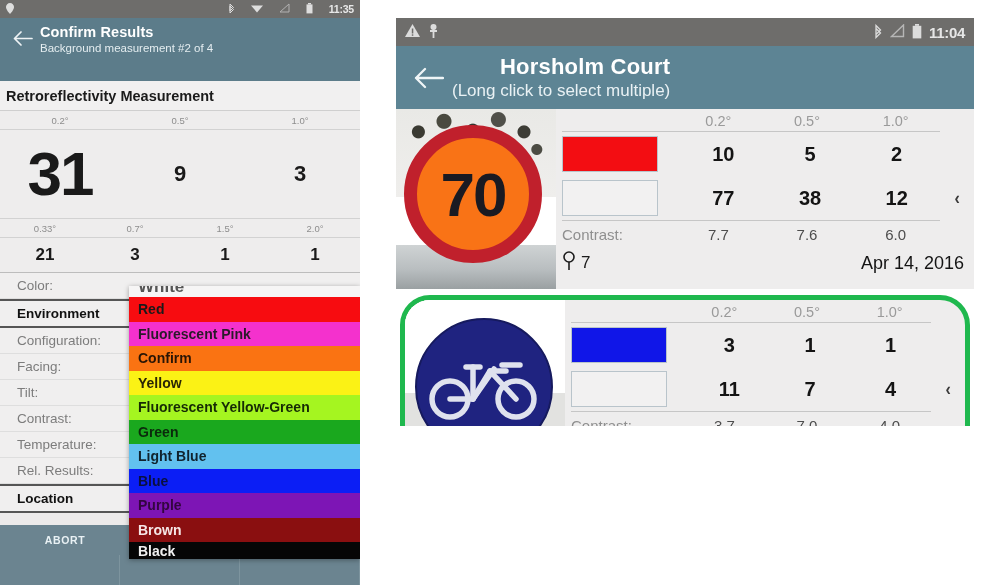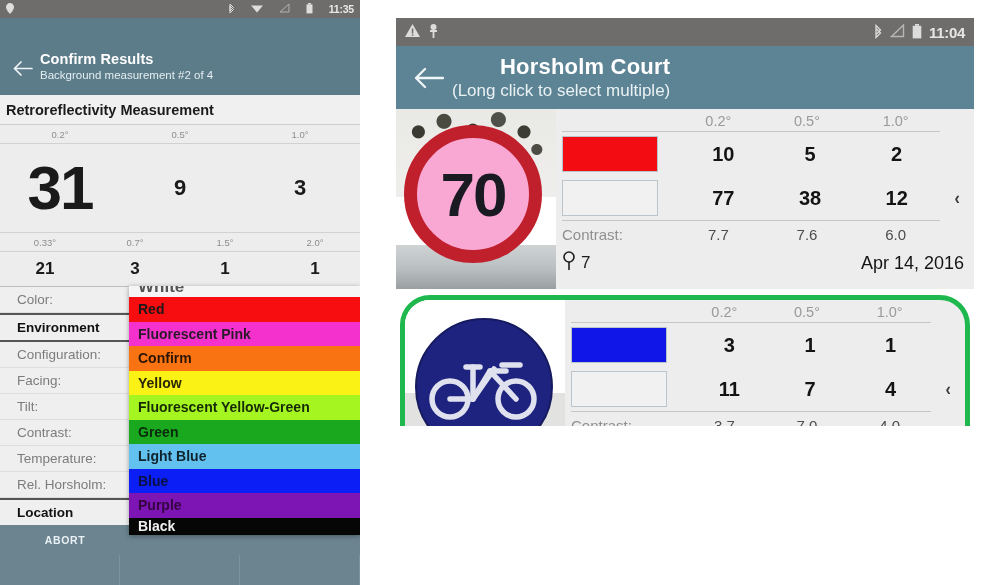--- a/index.html
+++ b/index.html
@@ -17,22 +17,22 @@
   .l-statusbar{
     height:18px;background:#6e6d6b;display:flex;align-items:center;
     padding:0 6px;color:#e8e8e8;font-size:10px;
   }
   .l-statusbar .sb-left{display:flex;align-items:center;gap:3px;}
   .l-statusbar .sb-right{margin-left:auto;display:flex;align-items:center;gap:16px;}
   .sb-ico{display:inline-block;opacity:.92;line-height:1;}
   .sb-time{font-size:10.5px;font-weight:bold;letter-spacing:-.2px;}
 
   .l-appbar{
-    height:53px;background:#5c7c8a;color:#fff;display:flex;align-items:flex-end;
-    padding:12px 8px;
+    height:53px;background:#5c7c8a;color:#fff;display:flex;align-items:flex-start;
+    padding:5px 8px;
   }
   .l-back{
     width:30px;height:30px;display:flex;align-items:center;justify-content:center;
     font-size:19px;color:#eef3f5;flex:0 0 auto;
   }
   .l-titles{display:flex;flex-direction:column;justify-content:center;margin-left:2px;}
   .l-title{font-size:14.5px;font-weight:bold;line-height:1.25;letter-spacing:.1px;}
   .l-subtitle{font-size:11.5px;line-height:1.3;color:#e4edf0;}
 
   .l-sectionhdr{
@@ -139,21 +139,21 @@
   .cb-clabel{width:118px;flex:0 0 118px;font-size:15px;color:#8f8f8f;padding-left:6px;box-sizing:border-box;}
   .cb-cval{flex:1;text-align:center;font-size:15px;color:#4d4d4d;}
 
   .cb-foot{display:flex;align-items:center;height:32px;padding:0 10px 0 6px;}
   .cb-pin{display:flex;align-items:center;gap:5px;font-size:17px;color:#1c1c1c;}
   .cb-date{margin-left:auto;font-size:18px;color:#141414;}
 
   
   .sign70{
     position:absolute;left:8px;top:16px;width:138px;height:138px;border-radius:50%;
-    background:#f9a8d4;border:13px solid #c0202c;box-sizing:border-box;
+    background:#f97316;border:13px solid #c0202c;box-sizing:border-box;
     display:flex;align-items:center;justify-content:center;
     font-size:62px;font-weight:bold;color:#1a1a22;letter-spacing:-2px;
     font-family:"Liberation Sans", sans-serif;
   }
   .tree-bg{
     position:absolute;left:0;top:0;width:160px;height:88px;
     background:
       radial-gradient(circle at 14% 26%, #3a3a32 0 6px, transparent 7px),
       radial-gradient(circle at 30% 14%, #4a4a40 0 7px, transparent 8px),
       radial-gradient(circle at 48% 24%, #353530 0 6px, transparent 7px),
@@ -274,21 +274,21 @@
     <div class="l-field">
         <span>Tilt:</span>
       </div>
     <div class="l-field">
         <span>Contrast:</span>
       </div>
     <div class="l-field">
         <span>Temperature:</span>
       </div>
     <div class="l-field">
-        <span>Rel. Horsholm:</span>
+        <span>Rel. Results:</span>
       </div>
     <div class="l-field bold">
         <span>Location</span>
       </div>
   </div>
 
   <div class="l-abortrow"></div>
   <div class="l-abort">ABORT</div>
 
   <div class="l-navbar">
@@ -320,20 +320,23 @@
         <span>Green</span>
       </div>
     <div class="color-item" style="background:#62c1ef;color:#10232d;">
         <span>Light Blue</span>
       </div>
     <div class="color-item" style="background:#0b1ef5;color:#0a1040;">
         <span>Blue</span>
       </div>
     <div class="color-item" style="background:#7d15b5;color:#33063f;">
         <span>Purple</span>
+      </div>
+    <div class="color-item" style="background:#8a0f10;color:#f6e6e6;">
+        <span>Brown</span>
       </div>
     <div class="color-item partial-bottom" style="background:#060606;color:#f0f0f0;">
         <span>Black</span>
       </div>
   </div>
 
 </div>
 
 <div class="right-phone">
 

